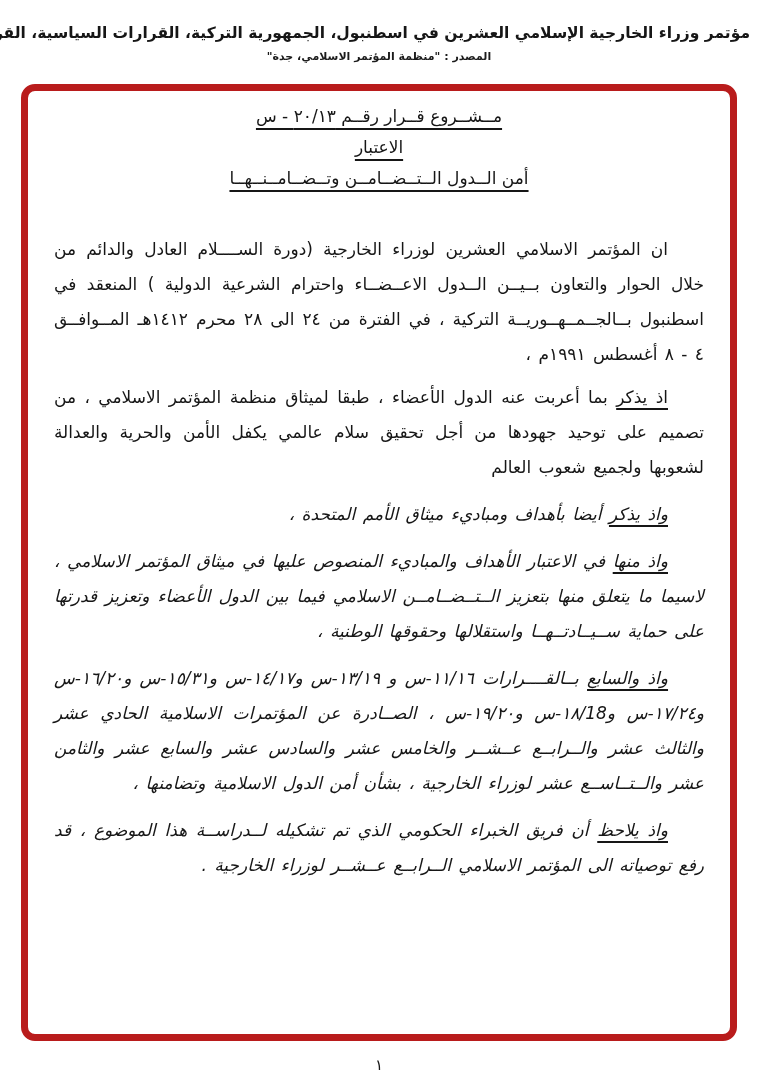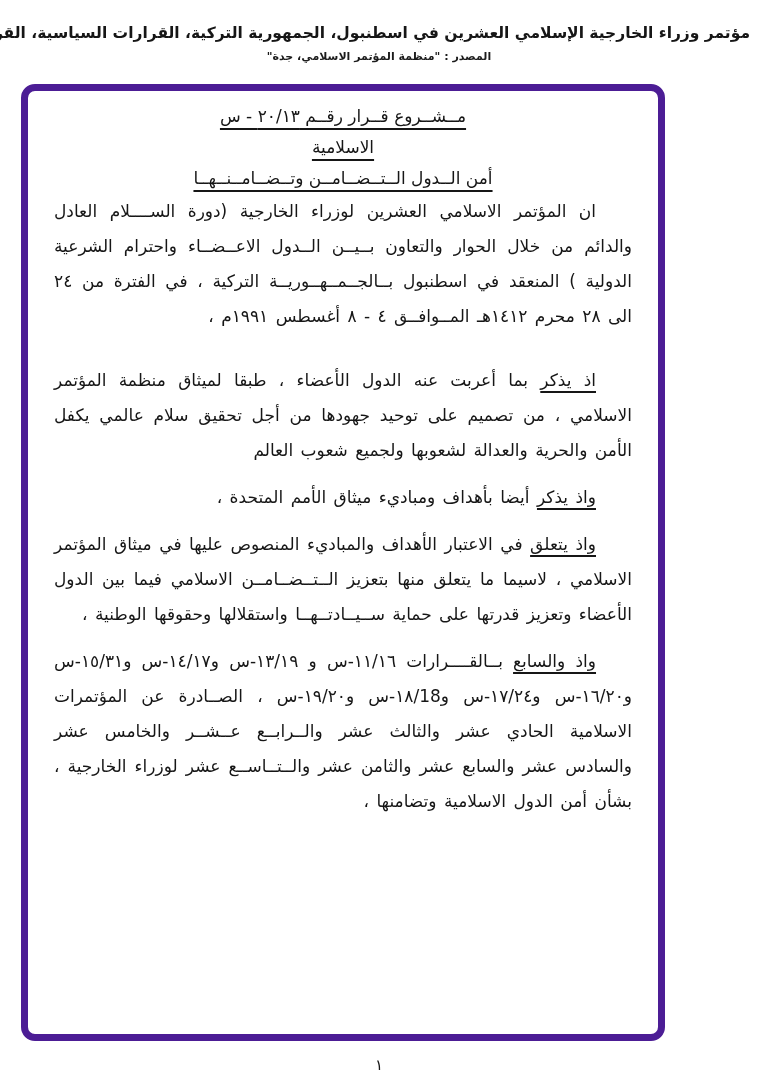--- a/index.html
+++ b/index.html
@@ -17,22 +17,22 @@
   }
   .header-line1 {
     font-size:15.5px; font-weight:bold; line-height:22px;
     white-space:nowrap;
   }
   .header-line2 {
     font-size:11px; font-weight:bold; margin-top:6px; color:#1b1b1b;
   }
   .frame {
     position:absolute; left:21px; top:84px;
-    width:644px; height:957px;
-    border:7px solid #4c1d95;
+    width:716px; height:957px;
+    border:7px solid #b91c1c;
     border-radius:14px;
     box-sizing:border-box;
     background:#ffffff;
   }
   .content {
     position:absolute; top:0; left:0; right:0; bottom:0;
     padding:4px 26px 0 26px;
     direction:rtl;
   }
   .title { text-align:center; padding-top:6px; }
@@ -43,23 +43,23 @@
     text-decoration:underline;
     text-underline-offset:6px;
     text-decoration-thickness:1.5px;
   }
   .title-row { text-align:center; }
   .para {
     font-size:17px; line-height:35px;
     text-align:justify; text-indent:36px;
     margin:0; letter-spacing:0.4px; word-spacing:2px;
   }
-  .mt-a { }
-  .mt-b { margin-top:29px; }
-  .mt-c { margin-top:12px; }
+  .mt-a { margin-top:38px; }
+  .mt-b { margin-top:8px; }
+  .mt-c { margin-top:12px;font-style:italic; }
   .lead {
     text-decoration:underline;
     text-underline-offset:5px;
     text-decoration-thickness:1.5px;
   }
   .pagenum {
     position:absolute; bottom:4px; left:0; right:0;
     text-align:center; font-size:15px; color:#161616;
   }
 </style>
@@ -69,31 +69,32 @@
 <div class="header">
   <div class="header-line1">مؤتمر وزراء الخارجية الإسلامي العشرين في اسطنبول، الجمهورية التركية، القرارات السياسية، القرار الرقم ٢٠/١٣-س</div>
   <div class="header-line2">المصدر :  "منظمة المؤتمر الاسلامي، جدة"</div>
 </div>
 
 <div class="frame">
   <div class="content">
 
     <div class="title">
       <div class="title-row"><span class="title-line">مــشــروع قــرار رقــم ٢٠/١٣ - س</span></div>
-      <div class="title-row"><span class="title-line">الاسلامية</span></div>
+      <div class="title-row"><span class="title-line">الاعتبار</span></div>
       <div class="title-row"><span class="title-line">أمن الــدول الــتــضــامــن وتــضــامــنــهــا</span></div>
     </div>
 
     <p class="para mt-a"><span class="lead"></span><span>ان المؤتمر الاسلامي العشرين لوزراء الخارجية (دورة الســــلام العادل والدائم من خلال الحوار والتعاون بــيــن الــدول الاعــضــاء واحترام الشرعية الدولية ) المنعقد في اسطنبول بــالجــمــهــوريــة التركية ، في الفترة من ٢٤ الى ٢٨ محرم ١٤١٢هـ المــوافــق ٤ - ٨ أغسطس ١٩٩١م ،</span></p>
 
     <p class="para mt-b"><span class="lead">اذ يذكر</span><span> بما أعربت عنه الدول الأعضاء ، طبقا لميثاق منظمة المؤتمر الاسلامي ، من تصميم على توحيد جهودها من أجل تحقيق سلام عالمي يكفل الأمن والحرية والعدالة لشعوبها ولجميع شعوب العالم</span></p>
 
     <p class="para mt-c"><span class="lead">واذ يذكر</span><span> أيضا بأهداف ومباديء ميثاق الأمم المتحدة ،</span></p>
 
-    <p class="para mt-c"><span class="lead">واذ يتعلق</span><span> في الاعتبار الأهداف والمباديء المنصوص عليها في ميثاق المؤتمر الاسلامي ، لاسيما ما يتعلق منها بتعزيز الــتــضــامــن الاسلامي فيما بين الدول الأعضاء وتعزيز قدرتها على حماية ســيــادتــهــا واستقلالها وحقوقها الوطنية ،</span></p>
+    <p class="para mt-c"><span class="lead">واذ منها</span><span> في الاعتبار الأهداف والمباديء المنصوص عليها في ميثاق المؤتمر الاسلامي ، لاسيما ما يتعلق منها بتعزيز الــتــضــامــن الاسلامي فيما بين الدول الأعضاء وتعزيز قدرتها على حماية ســيــادتــهــا واستقلالها وحقوقها الوطنية ،</span></p>
 
     <p class="para mt-c"><span class="lead">واذ والسابع</span><span> بــالقــــرارات ١١/١٦-س و ١٣/١٩-س و١٤/١٧-س و١٥/٣١-س و١٦/٢٠-س و١٧/٢٤-س و١٨/18-س و١٩/٢٠-س ، الصــادرة عن المؤتمرات الاسلامية الحادي عشر والثالث عشر والــرابــع عــشــر والخامس عشر والسادس عشر والسابع عشر والثامن عشر والــتــاســع عشر لوزراء الخارجية ، بشأن أمن الدول الاسلامية وتضامنها ،</span></p>
 
+    <p class="para mt-c"><span class="lead">واذ يلاحظ</span><span> أن فريق الخبراء الحكومي الذي تم تشكيله لــدراســة هذا الموضوع ، قد رفع توصياته الى المؤتمر الاسلامي الــرابــع عــشــر لوزراء الخارجية .</span></p>
 
   </div>
 </div>
 
 <div class="pagenum">١</div>
 
 </body></html>

